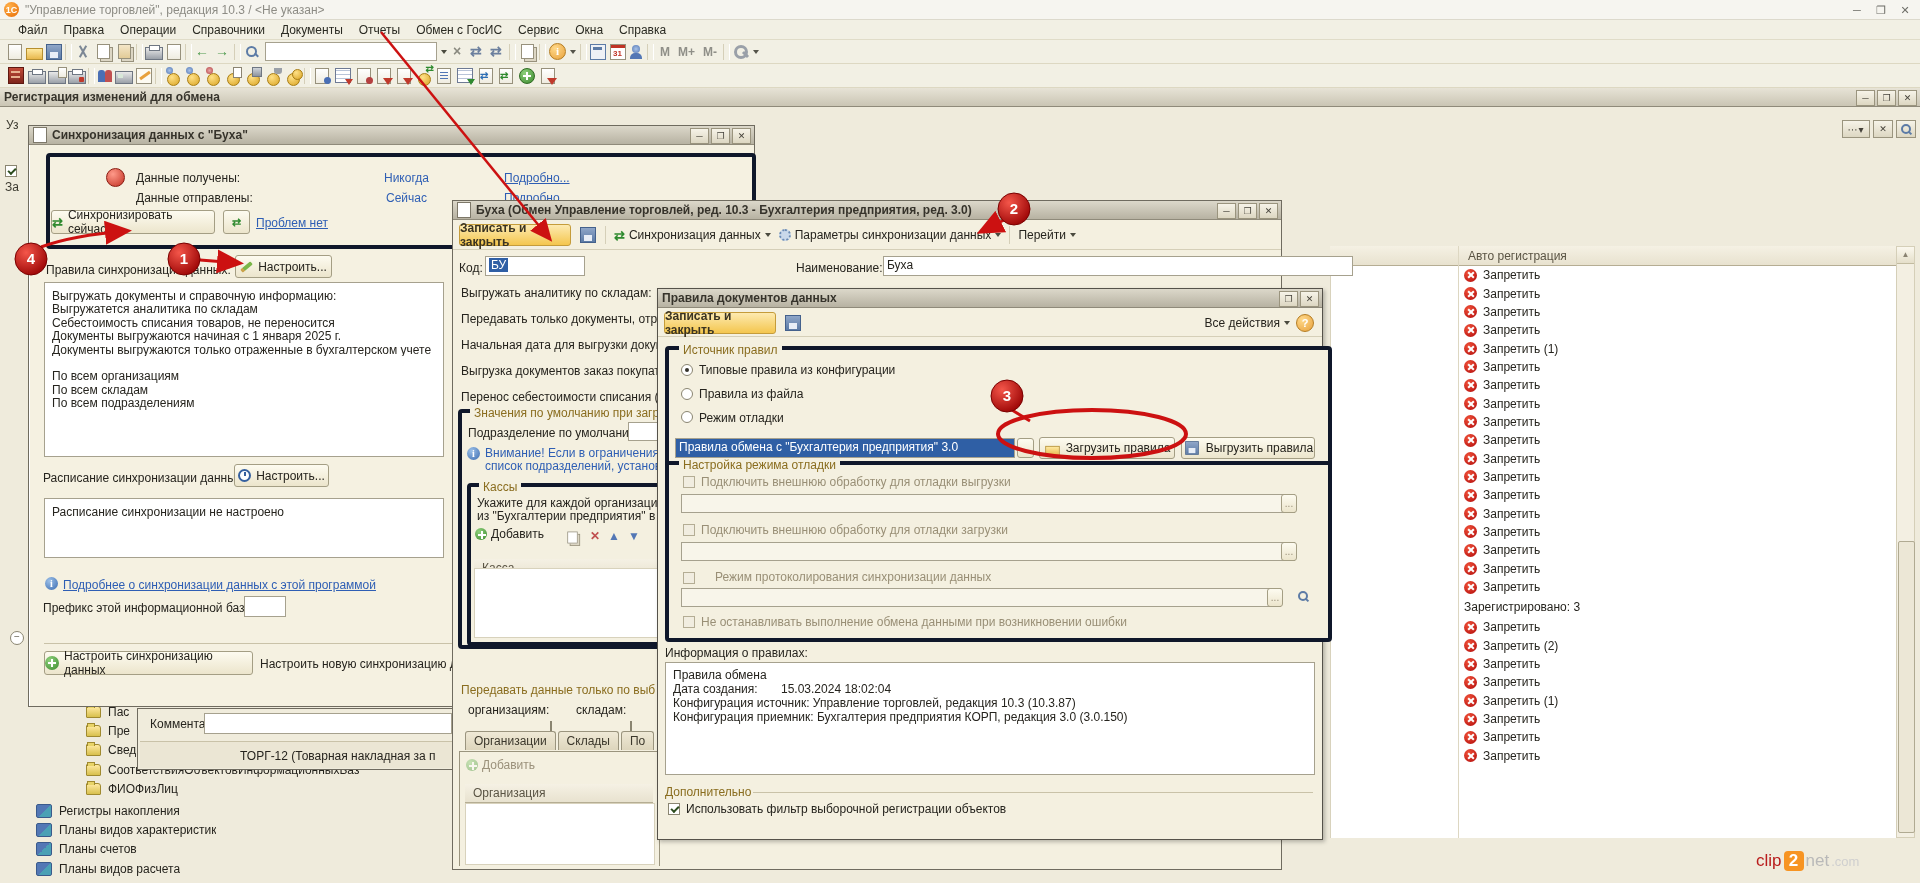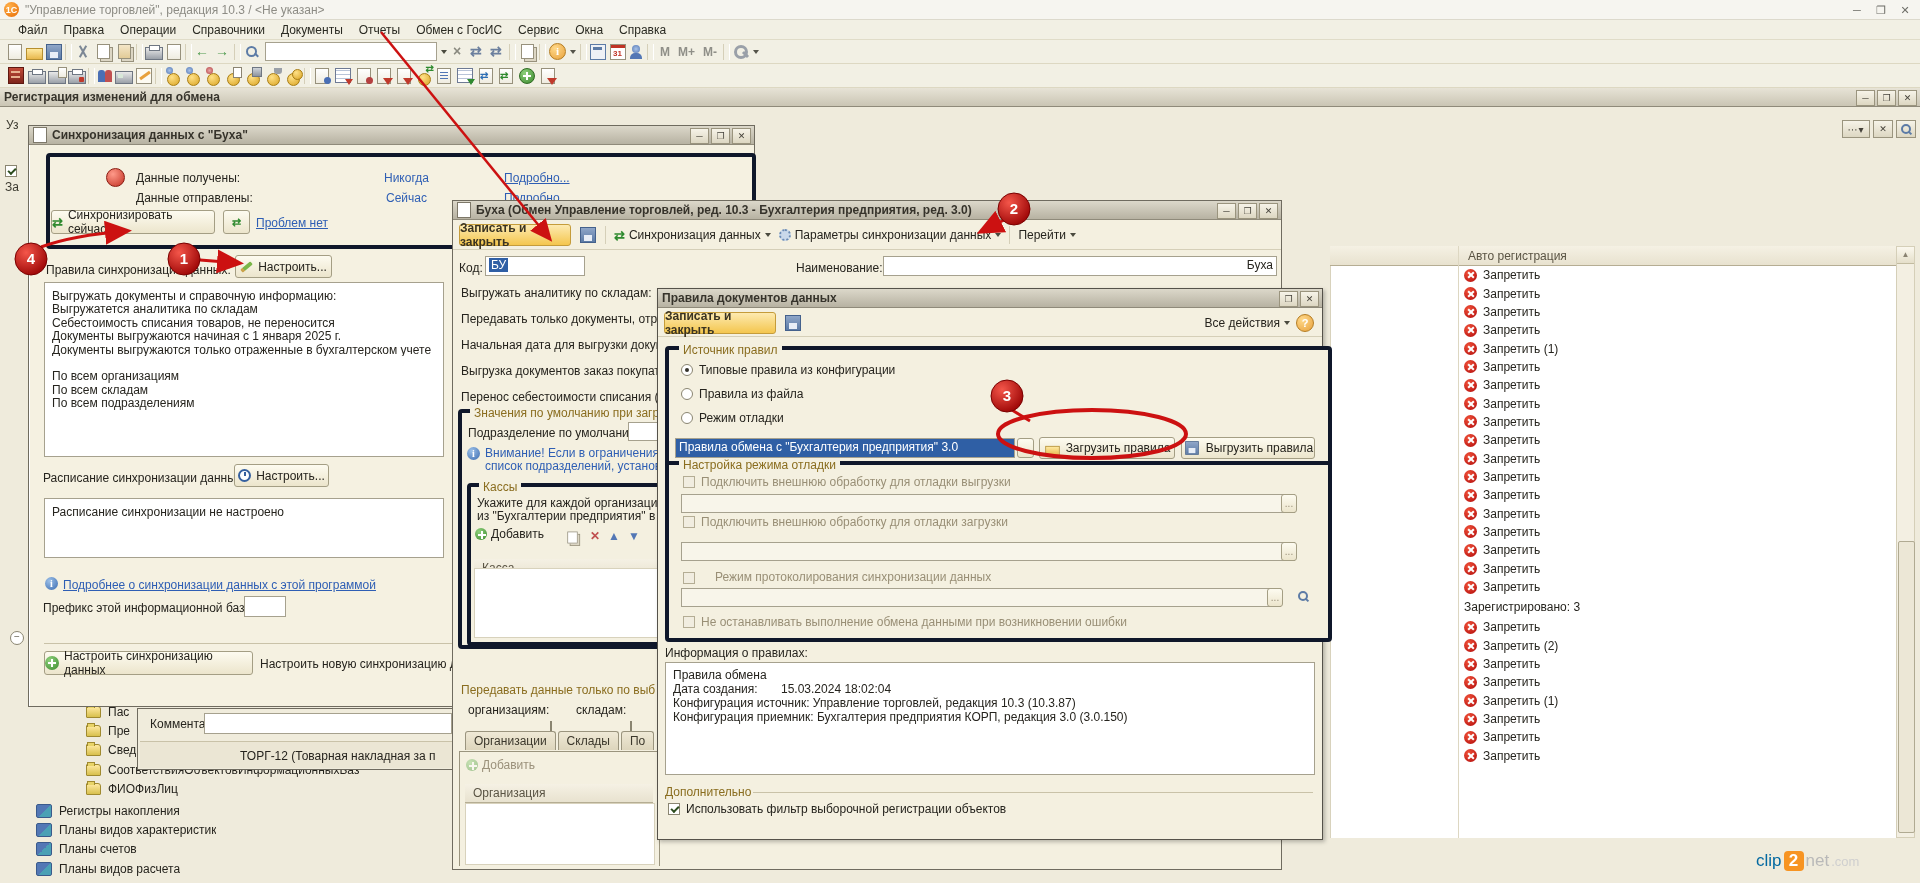--- a/index.html
+++ b/index.html
@@ -559,21 +559,21 @@
         <span>Перейти</span>
           <span class="arr"></span>
       </span>
     </div>
     
     <span class="abs" style="left:6px;top:60px;">Код:</span>
     <span class="abs inp" style="left:32px;top:55px;width:100px;height:20px;">
       <span style="background:#2f5fa5;color:#fff;padding:0 2px;">БУ</span>
     </span>
     <span class="abs" style="left:343px;top:60px;">Наименование:</span>
-    <span class="abs inp" style="left:430px;top:55px;width:394px;height:20px;text-align:right;">
+    <span class="abs inp" style="left:430px;top:55px;width:470px;height:20px;">
       <span>Буха</span>
     </span>
     
     <div class="abs" style="left:8px;top:80px;width:200px;">
 
     <div class="nowrap" style="height:26px;padding-top:5px;box-sizing:border-box;">Выгружать аналитику по складам:</div>
         <div class="nowrap" style="height:26px;padding-top:5px;box-sizing:border-box;">Передавать только документы, отраже</div>
         <div class="nowrap" style="height:26px;padding-top:5px;box-sizing:border-box;">Начальная дата для выгрузки докумен</div>
         <div class="nowrap" style="height:26px;padding-top:5px;box-sizing:border-box;">Выгрузка документов заказ покупател</div>
         <div class="nowrap" style="height:26px;padding-top:5px;box-sizing:border-box;">Перенос себестоимости списания (себ</div>
@@ -655,21 +655,21 @@
     <div class="gbox" style="left:7px;top:57px;width:650px;height:135px;background:#f4f0e0;">
       <span class="glabel" style="left:10px;top:-7px;background:#f4f0e0;">Источник правил</span>
       <span class="abs" style="left:12px;top:13px;display:flex;align-items:center;gap:6px;">
         <span class="radio sel"></span>
         <span>Типовые правила из конфигурации</span>
       </span>
       <span class="abs" style="left:12px;top:37px;display:flex;align-items:center;gap:6px;">
         <span class="radio"></span>
         <span>Правила из файла</span>
       </span>
-      <span class="abs" style="left:12px;top:61px;display:flex;align-items:center;gap:6px;">
+      <span class="abs" style="left:12px;top:61px;display:flex;gap:6px;">
         <span class="radio"></span>
         <span>Режим отладки</span>
       </span>
       <span class="abs inp" style="left:6px;top:88px;width:340px;height:20px;background:#2f5fa5;color:#fff;">
         <span>Правила обмена с "Бухгалтерия предприятия" 3.0</span>
       </span>
       <span class="abs btn" style="left:348px;top:88px;width:17px;height:20px;font-size:10px;">...</span>
       <span class="abs btn" style="left:370px;top:87px;width:136px;height:22px;text-align:right;">
         <span class="ti" data-icon="open-document" style="transform:scale(.85);"></span>
         <span>Загрузить правила</span>
@@ -681,21 +681,21 @@
     </div>
 
     <div class="gbox" style="left:7px;top:172px;width:650px;height:173px;background:#f4f0e0;">
       <span class="glabel" style="left:10px;top:-7px;background:#f4f0e0;">Настройка режима отладки</span>
       <span class="abs" style="left:14px;top:10px;display:flex;align-items:center;gap:6px;">
         <span class="cb dis"></span>
         <span class="disabled-label">Подключить внешнюю обработку для отладки выгрузки</span>
       </span>
       <span class="abs inp" style="left:12px;top:29px;width:614px;height:19px;background:#f8f5ea;"></span>
       <span class="abs btn" style="left:612px;top:29px;width:16px;height:19px;font-size:10px;color:#9b917b;">...</span>
-      <span class="abs" style="left:14px;top:50px;display:flex;align-items:center;gap:6px;">
+      <span class="abs" style="left:14px;top:58px;display:flex;align-items:center;gap:6px;">
         <span class="cb dis"></span>
         <span class="disabled-label">Подключить внешнюю обработку для отладки загрузки</span>
       </span>
       <span class="abs inp" style="left:12px;top:77px;width:614px;height:19px;background:#f8f5ea;"></span>
       <span class="abs btn" style="left:612px;top:77px;width:16px;height:19px;font-size:10px;color:#9b917b;">...</span>
       <span class="abs" style="left:14px;top:105px;display:flex;align-items:flex-end;gap:20px;">
         <span class="cb dis"></span>
         <span class="disabled-label">Режим протоколирования синхронизации данных</span>
       </span>
       <span class="abs inp" style="left:12px;top:123px;width:600px;height:19px;background:#f8f5ea;"></span>
@@ -748,19 +748,19 @@
     <line x1="1012" y1="410" x2="1030" y2="421" stroke="#cc1111" stroke-width="3"></line>
     <circle cx="1007" cy="396" r="16" fill="url(#ballg)" stroke="#7a0000"></circle>
     <text x="1007" y="401" text-anchor="middle" font-size="15" font-weight="bold" fill="#fff" font-family="Liberation Sans, sans-serif">3</text>
 
     <path d="M41,247 C60,240 90,234 126,231" fill="none" stroke="#cc1111" stroke-width="3" marker-end="url(#ah)"></path>
     <circle cx="31" cy="259" r="16" fill="url(#ballg)" stroke="#7a0000"></circle>
     <text x="31" y="264" text-anchor="middle" font-size="15" font-weight="bold" fill="#fff" font-family="Liberation Sans, sans-serif">4</text>
   </svg>
 
   <div class="abs" style="left:1756px;top:851px;display:flex;align-items:center;gap:2px;z-index:6;font-size:17px;">
-    <span style="color:#0369a1;">clip</span>
+    <span style="color:#b91c1c;">clip</span>
     <span style="width:20px;height:20px;background:#f79422;border-radius:4px;color:#fff;font-weight:bold;text-align:center;line-height:20px;">2</span>
     <span style="color:#b9b9b9;">net</span>
     <span style="color:#cfcfcf;font-size:13px;">.com</span>
   </div>
 
 </div>
 
 </body></html>

